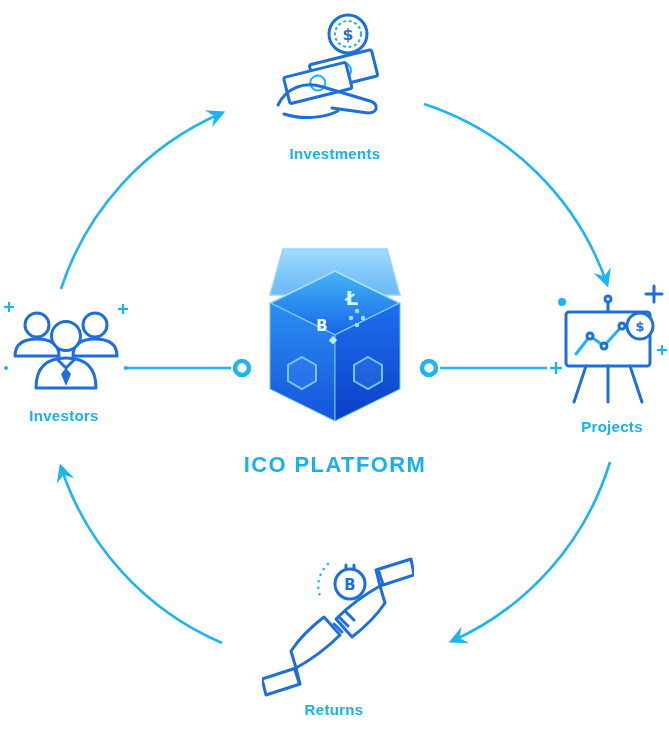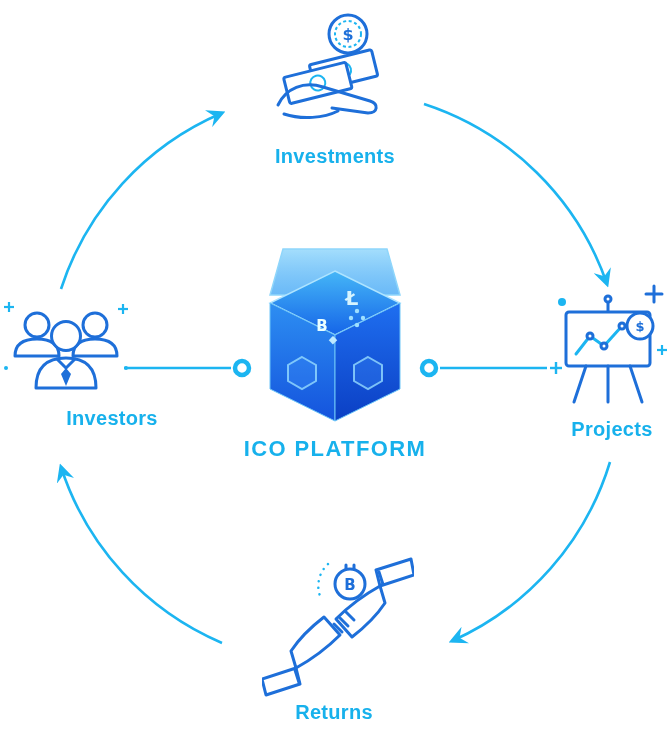--- a/index.html
+++ b/index.html
@@ -1,20 +1,20 @@
 <!DOCTYPE html>
 <html><head>
 <meta charset="utf-8">
 <style>
   html,body{margin:0;padding:0;background:#ffffff;}
   body{width:669px;height:738px;overflow:hidden;font-family:"Liberation Sans",sans-serif;}
   .canvas{position:relative;width:669px;height:738px;background:#ffffff;}
   .overlay{position:absolute;left:0;top:0;width:669px;height:738px;}
   .node{position:absolute;}
-  .lbl{position:absolute;text-align:center;color:#17b1ec;font-weight:700;font-size:20px;letter-spacing:0.3px;}
+  .lbl{position:absolute;text-align:center;color:#17b1ec;font-weight:700;font-size:15px;letter-spacing:0.3px;}
   .center-lbl{position:absolute;text-align:center;color:#17b1ec;font-weight:700;font-size:22px;letter-spacing:1.4px;}
   .arc{fill:none;stroke:#1cb5f1;stroke-width:2.6;}
   .conn{stroke:#1cb5f1;stroke-width:2.4;}
   .ring{fill:none;stroke:#1cb5f1;stroke-width:4.5;}
   .ic-stroke{fill:none;stroke:#1e6fd9;stroke-width:3;stroke-linecap:round;stroke-linejoin:round;}
   .ic-fill{fill:#ffffff;stroke:#1e6fd9;stroke-width:3;stroke-linejoin:round;}
   .cy{stroke:#1cb5f1;}
   .icon-txt{font-family:"DejaVu Sans",sans-serif;font-weight:bold;fill:#1e6fd9;text-anchor:middle;}
   .cube-txt{font-family:"DejaVu Sans",sans-serif;font-weight:bold;text-anchor:middle;}
 </style>
@@ -124,21 +124,21 @@
       <circle cx="35" cy="27" r="12" class="ic-fill"></circle>
       <circle cx="93" cy="27" r="12" class="ic-fill"></circle>
       <path d="M13 58 Q13 41 35 41 Q57 41 57 58 Z" class="ic-fill"></path>
       <path d="M71 58 Q71 41 93 41 Q115 41 115 58 Z" class="ic-fill"></path>
       <path d="M34 90 Q34 60 64 60 Q94 60 94 90 Z" class="ic-fill" stroke-width="3.2"></path>
       <circle cx="64" cy="38" r="14.5" class="ic-fill" stroke-width="3.2"></circle>
       <path d="M55 61 L64 70 L73 61" fill="none" class="ic-stroke" stroke-width="2.5"></path>
       <polygon points="64,70 59,76 64,88 69,76" fill="#1e6fd9"></polygon>
     </svg>
   </div>
-  <div class="lbl" style="left:0px;top:407px;width:128px;padding-left:48px;">Investors</div>
+  <div class="lbl" style="left:0px;top:407px;width:128px;">Investors</div>
 
   <div class="node" style="left:263px;top:243px;">
     <svg width="144" height="205" viewBox="0 0 144 205">
       <defs>
         <linearGradient id="gLid" x1="0" y1="0" x2="0" y2="1">
           <stop offset="0" stop-color="#9fdcfc" stop-opacity="0.95"></stop>
           <stop offset="1" stop-color="#3aa3f5" stop-opacity="0.75"></stop>
         </linearGradient>
         <linearGradient id="gTop" x1="0" y1="0" x2="0" y2="1">
           <stop offset="0" stop-color="#45b6f7"></stop>
@@ -163,15 +163,15 @@
       <text x="59" y="88" font-size="15" fill="#eaffff" class="cube-txt">B</text>
       <text x="70" y="100" font-size="11" fill="#bfe9ff" class="cube-txt">◆</text>
       <g fill="#9fe0ff">
         <circle cx="94" cy="68" r="2.2"></circle>
         <circle cx="88" cy="75" r="2.2"></circle>
         <circle cx="100" cy="75" r="2.2"></circle>
         <circle cx="94" cy="82" r="2.2"></circle>
       </g>
     </svg>
   </div>
-  <div class="center-lbl" style="left:215px;top:436px;width:240px;">ICO PLATFORM</div>
+  <div class="center-lbl" style="left:215px;top:452px;width:240px;">ICO PLATFORM</div>
 
 </div>
 
 </body></html>

